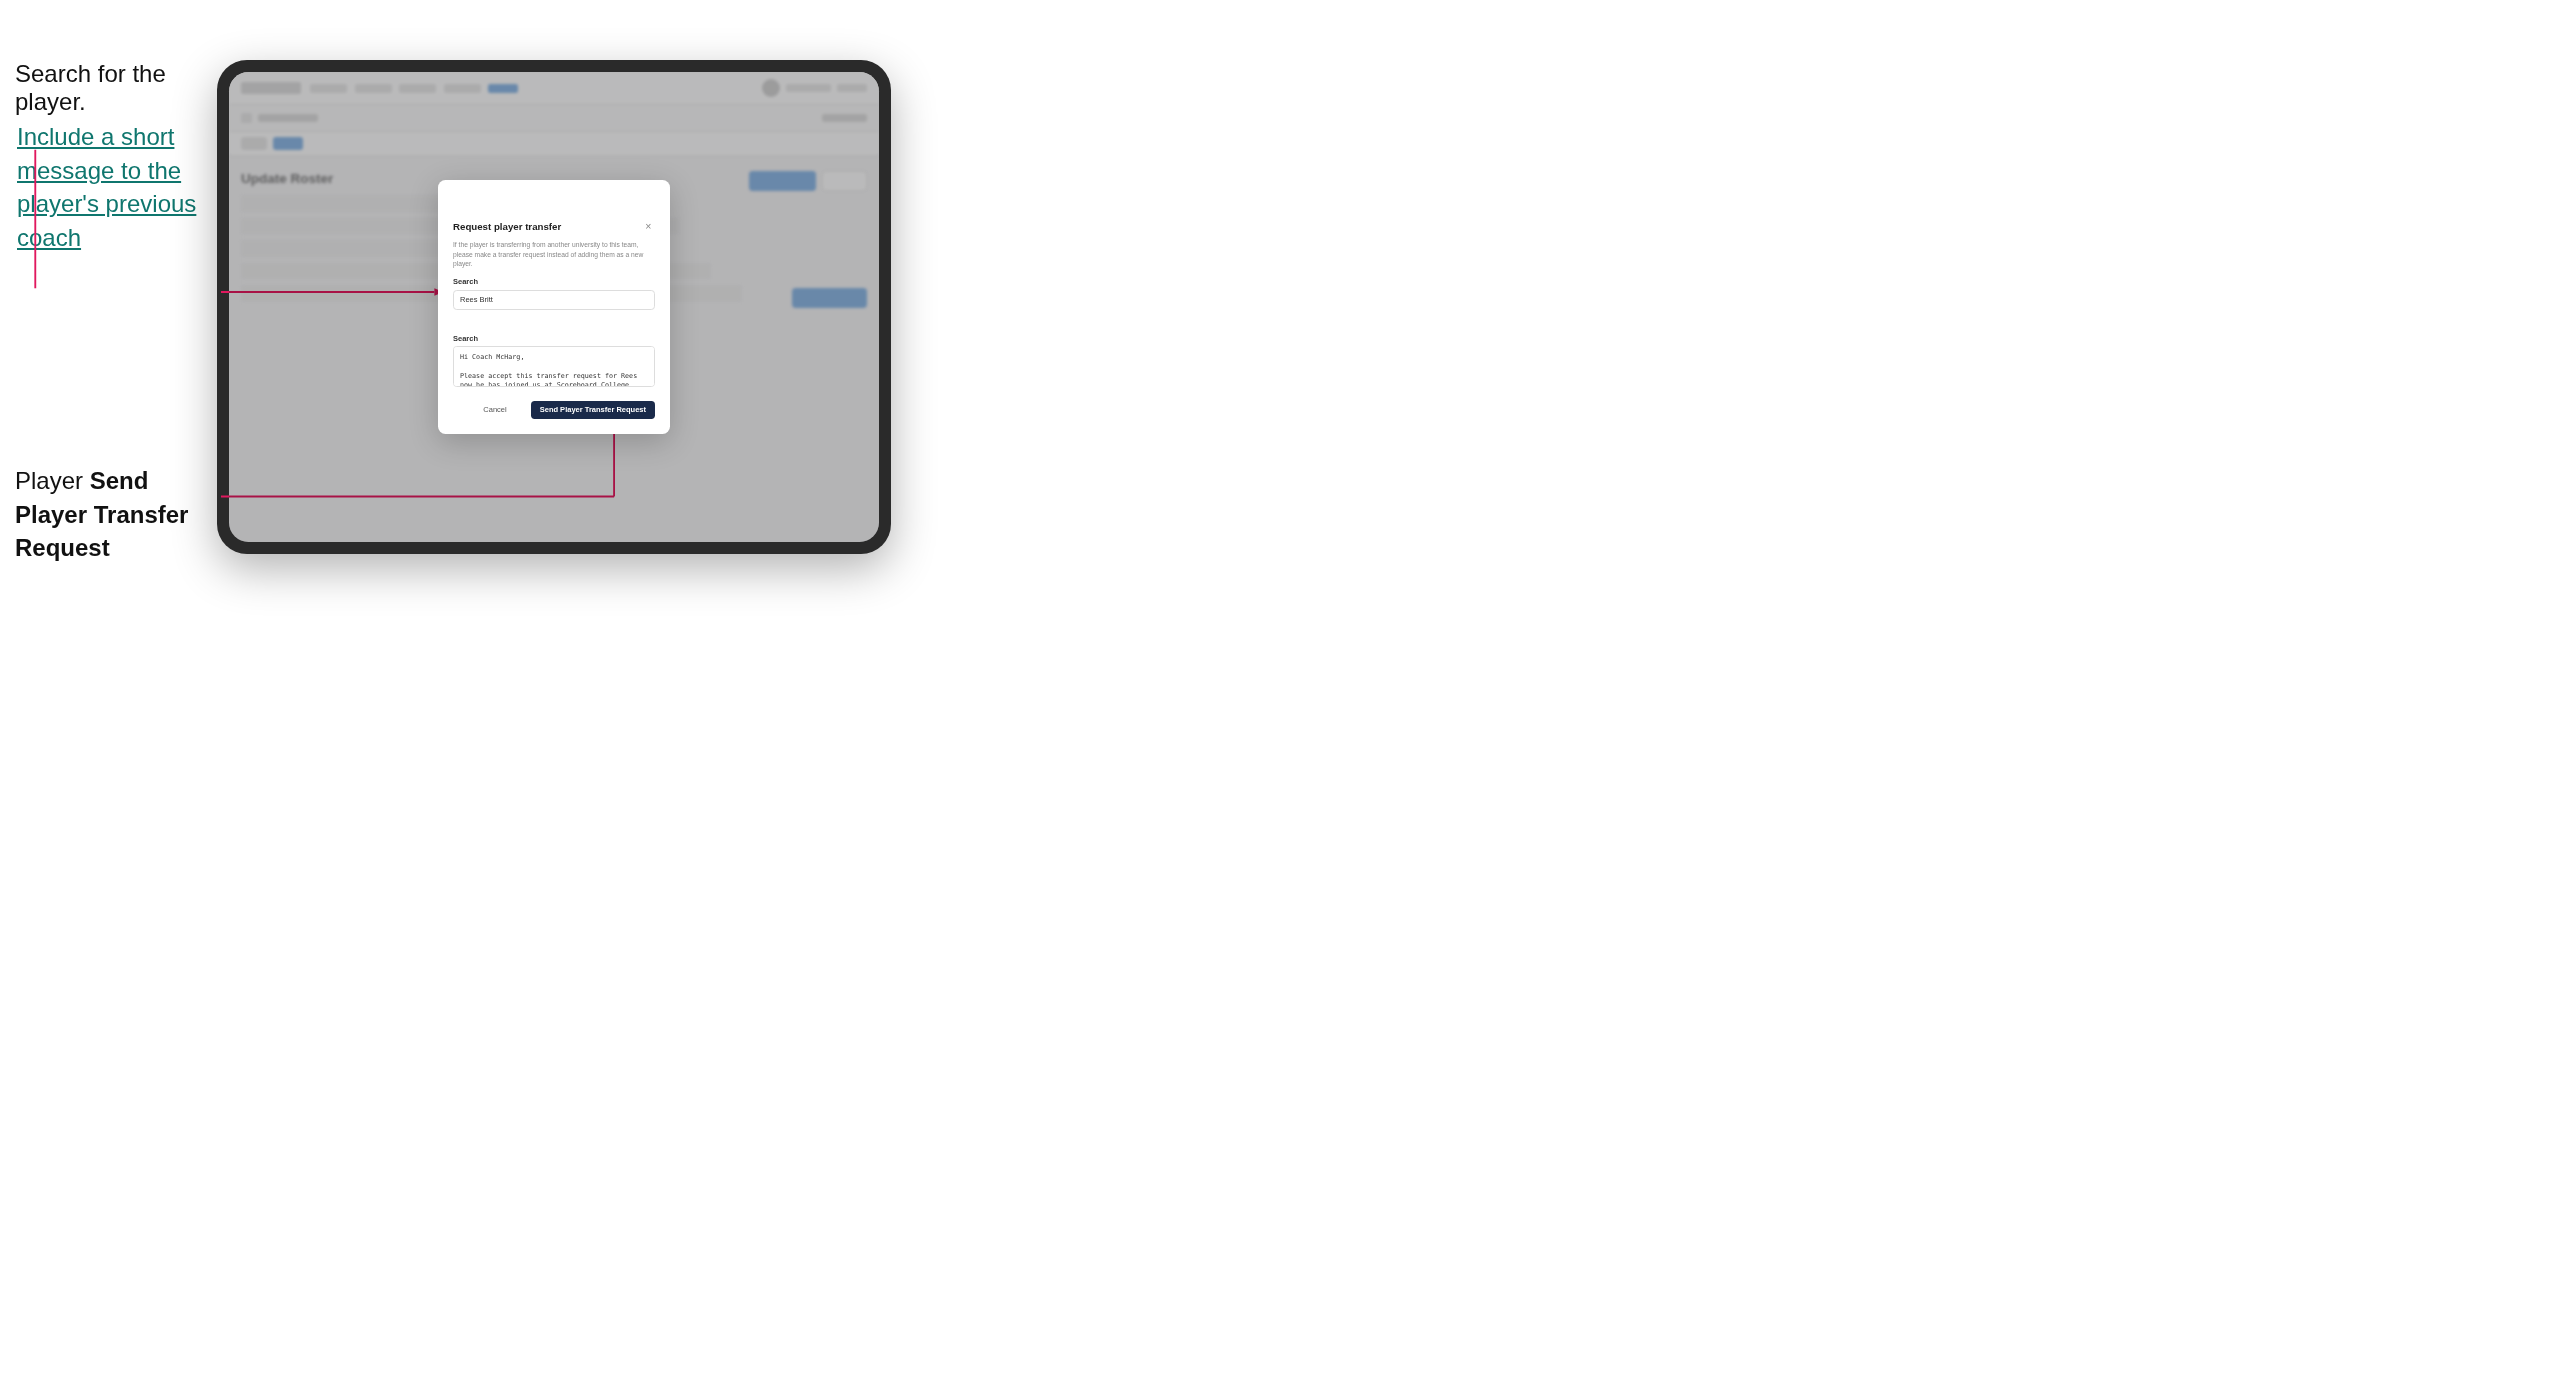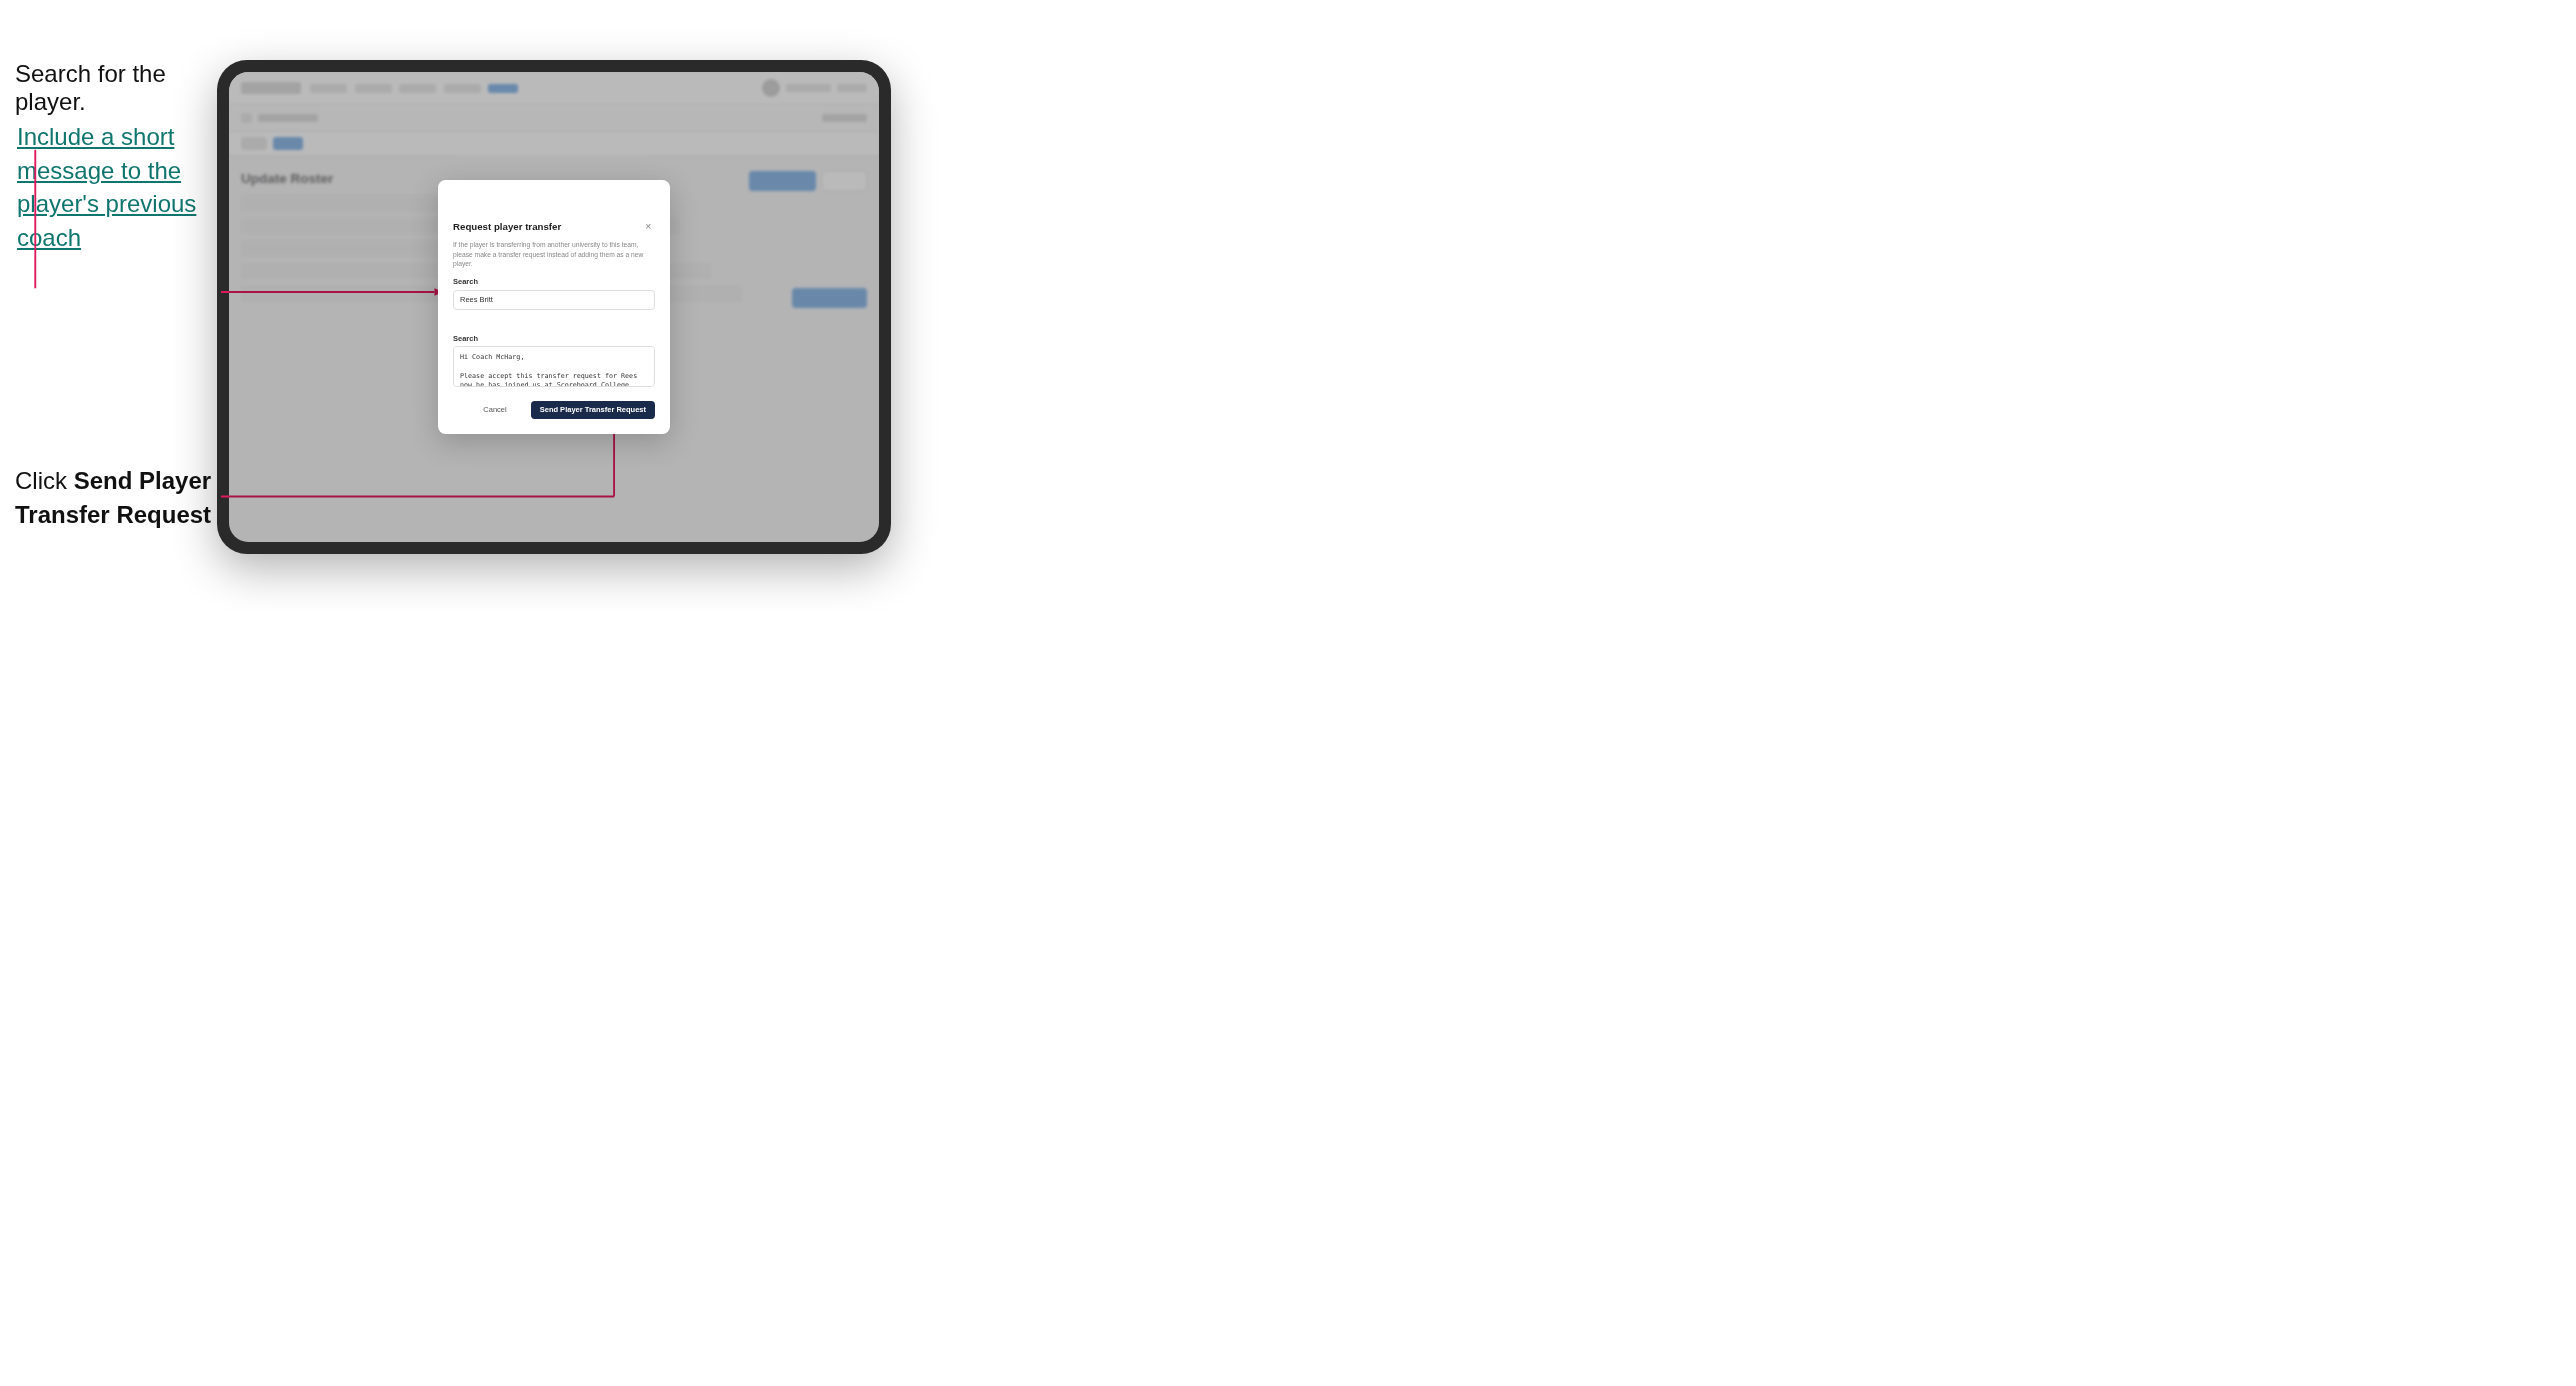--- a/index.html
+++ b/index.html
@@ -364,21 +364,21 @@
     }
   </style>
 </head>
 <body>
 
 <div class="annotation-search">Search for the player.</div>
 
 <div class="annotation-message">Include a short message to the player's previous coach</div>
 
 <div class="annotation-click">
-  <span>Click </span><strong>Send Player Transfer Request</strong>
+  <span>Player </span><strong>Send Player Transfer Request</strong>
 </div>
 
 <div class="tablet-frame">
   <div class="tablet-screen">
 
     <div class="app-bg">
       <div class="app-header">
         <div class="app-header-logo"></div>
         <div class="app-header-nav">
           <div class="app-header-nav-item"></div>

